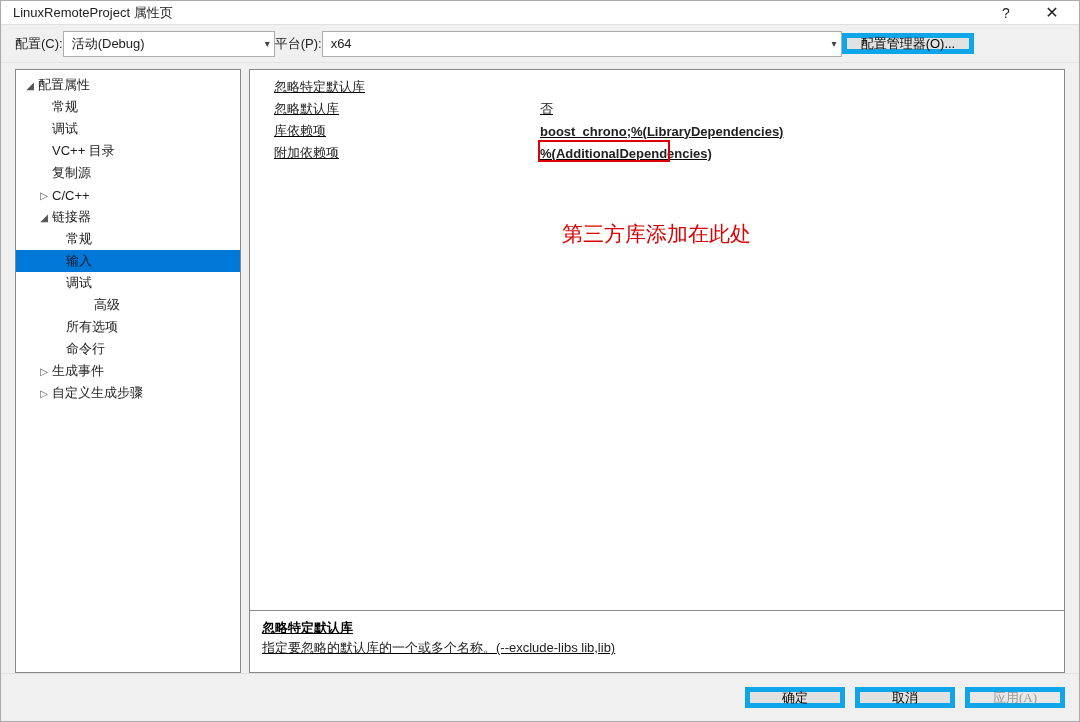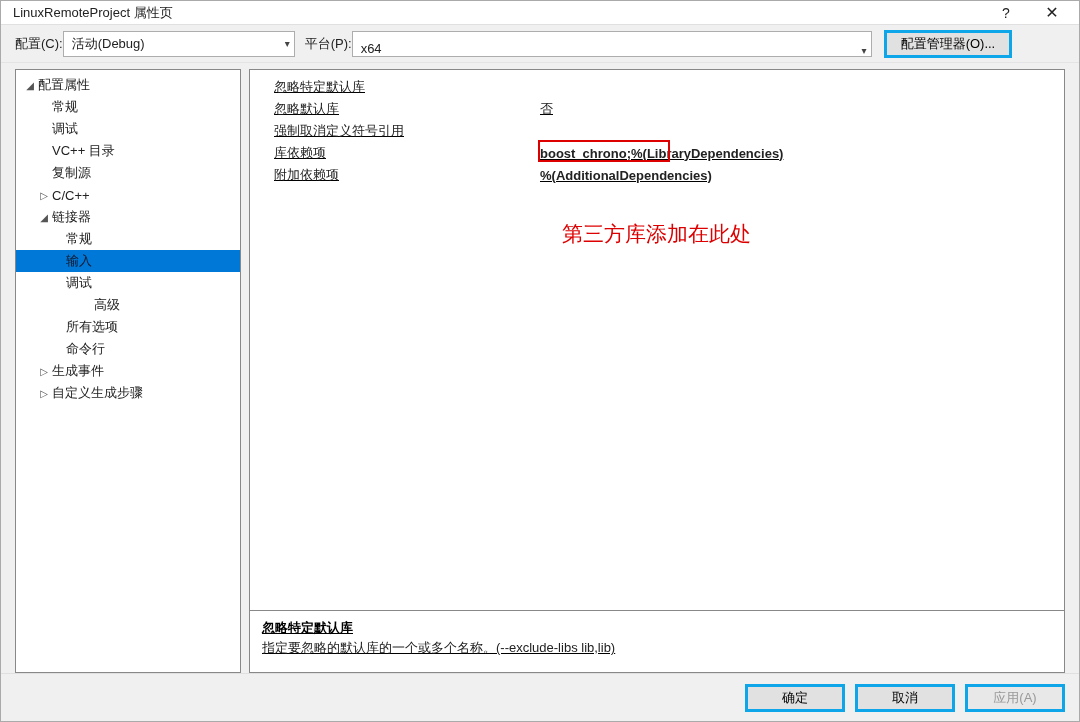--- a/index.html
+++ b/index.html
@@ -53,26 +53,26 @@
       height: 26px;
       border: 1px solid #adadad;
       background: #fff;
       display: flex;
       align-items: center;
       padding: 0 4px 0 8px;
       cursor: default;
     }
     .dropdown-text { flex: 1; font-size: 13px; color: #222; }
     .dropdown-arrow { font-size: 10px; color: #444; margin-left: 6px; }
-    .config-dd { width: 232px; margin-right: 10px; }
-    .platform-dd { width: 520px; margin-right: 12px; align-items: flex-end; }
+    .config-dd { width: 212px; }
+    .platform-dd { width: 520px; margin-right: 0; }
     .btn {
-      height: 28px;
+      height: 21px;
       padding: 4px 14px;
-      border: 3px solid #0ea5e9;
+      border: 5px solid #0ea5e9;
       background: #e1e1e1;
       font-size: 13px;
       display: flex;
       align-items: center;
       justify-content: center;
       cursor: default;
     }
     .main-area {
       flex: 1;
       display: flex;
@@ -154,21 +154,21 @@
     .desc-text { font-size: 13px; color: #222; }
     .footer {
       height: 48px;
       display: flex;
       align-items: center;
       justify-content: flex-end;
       padding: 0 14px;
       gap: 10px;
       border-top: 1px solid #e0e0e0;
     }
-    .footer .btn { width: 100px; justify-content: center; }
+    .footer .btn { width: 100px; justify-content: center; font-family: Liberation Serif, serif; }
     .footer .btn.disabled { color: #999; background: #e8e8e8; }
     .bold { font-weight: bold; }
   </style>
 </head>
 <body>
 
 <div class="window">
 
   <div class="titlebar">
     <div class="titlebar-title">LinuxRemoteProject 属性页</div>
@@ -249,24 +249,20 @@
 
     <div class="right-panel">
       <div class="prop-grid">
         <div class="prop-row">
           <div class="prop-label">忽略特定默认库</div>
           <div class="prop-value"></div>
         </div>
         <div class="prop-row">
           <div class="prop-label">忽略默认库</div>
           <div class="prop-value">否</div>
-        </div>
-        <div class="prop-row">
-          <div class="prop-label">强制取消定义符号引用</div>
-          <div class="prop-value"></div>
         </div>
         <div class="prop-row">
           <div class="prop-label">库依赖项</div>
           <div class="prop-value bold">
             <span>boost_chrono;%</span><span>(LibraryDependencies)</span>
           </div>
         </div>
         <div class="prop-row">
           <div class="prop-label">附加依赖项</div>
           <div class="prop-value bold">%(AdditionalDependencies)</div>

